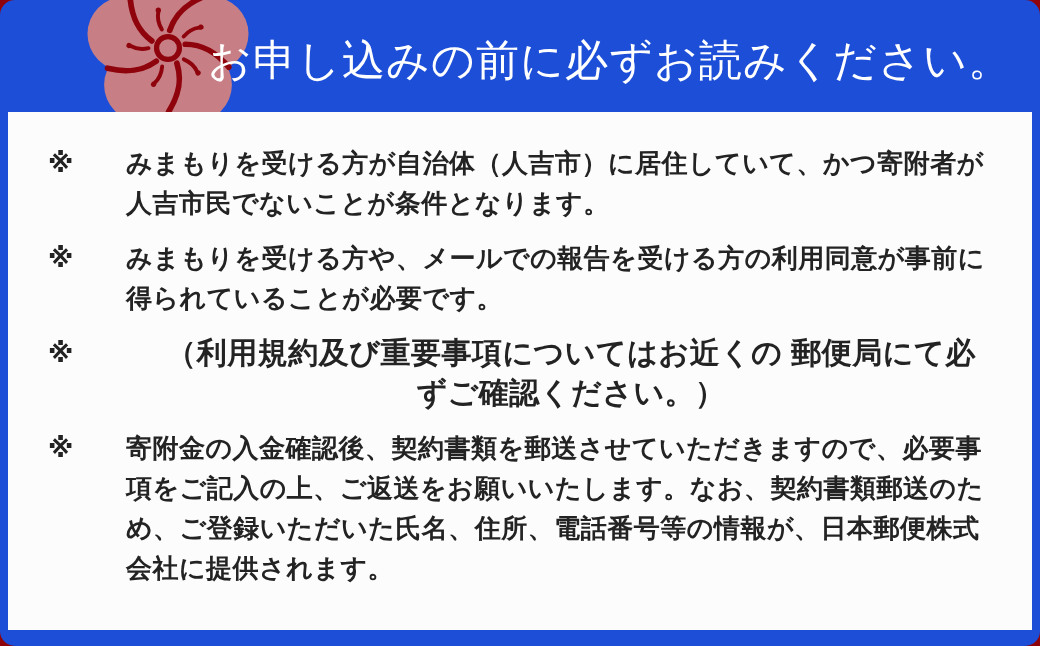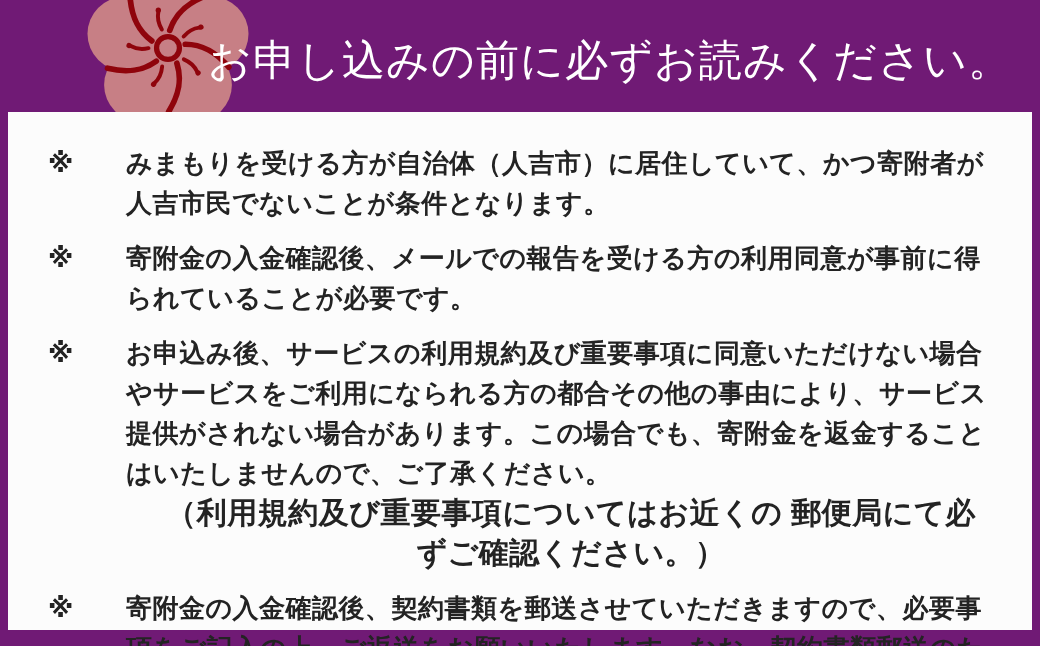--- a/index.html
+++ b/index.html
@@ -4,23 +4,24 @@
 <style>
   html, body {
     margin: 0;
     padding: 0;
     background: #8f040c;
   }
   .stage {
     position: relative;
     width: 1040px;
     height: 646px;
-    background: #701a75;
+    background: #1d4ed8;
     overflow: hidden;
     font-family: "Liberation Sans", "DejaVu Sans", sans-serif;
+    border-radius: 15px;
   }
   .header {
     position: absolute;
     top: 0; left: 0;
     width: 1040px;
     height: 112px;
     overflow: hidden;
   }
   .crest {
     position: absolute;
@@ -129,29 +130,28 @@
     <span class="marker">※</span>
     <div class="notice-body">
       <span>みまもりを受ける方が自治体（人吉市）に居住していて、かつ寄附者が人吉市民でないことが条件となります。</span>
       
     </div>
   </div>
 
   <div class="notice">
     <span class="marker">※</span>
     <div class="notice-body">
-      <span>寄附金の入金確認後、メールでの報告を受ける方の利用同意が事前に得られていることが必要です。</span>
+      <span>みまもりを受ける方や、メールでの報告を受ける方の利用同意が事前に得られていることが必要です。</span>
       
     </div>
   </div>
 
   <div class="notice">
     <span class="marker">※</span>
     <div class="notice-body">
-      <span>お申込み後、サービスの利用規約及び重要事項に同意いただけない場合やサービスをご利用になられる方の都合その他の事由により、サービス提供がされない場合があります。この場合でも、寄附金を返金することはいたしませんので、ご了承ください。</span>
       <div class="note">（利用規約及び重要事項についてはお近くの 郵便局にて必ずご確認ください。）</div>
     </div>
   </div>
 
   <div class="notice">
     <span class="marker">※</span>
     <div class="notice-body">
       <span>寄附金の入金確認後、契約書類を郵送させていただきますので、必要事項をご記入の上、ご返送をお願いいたします。なお、契約書類郵送のため、ご登録いただいた氏名、住所、電話番号等の情報が、日本郵便株式会社に提供されます。</span>
       
     </div>

